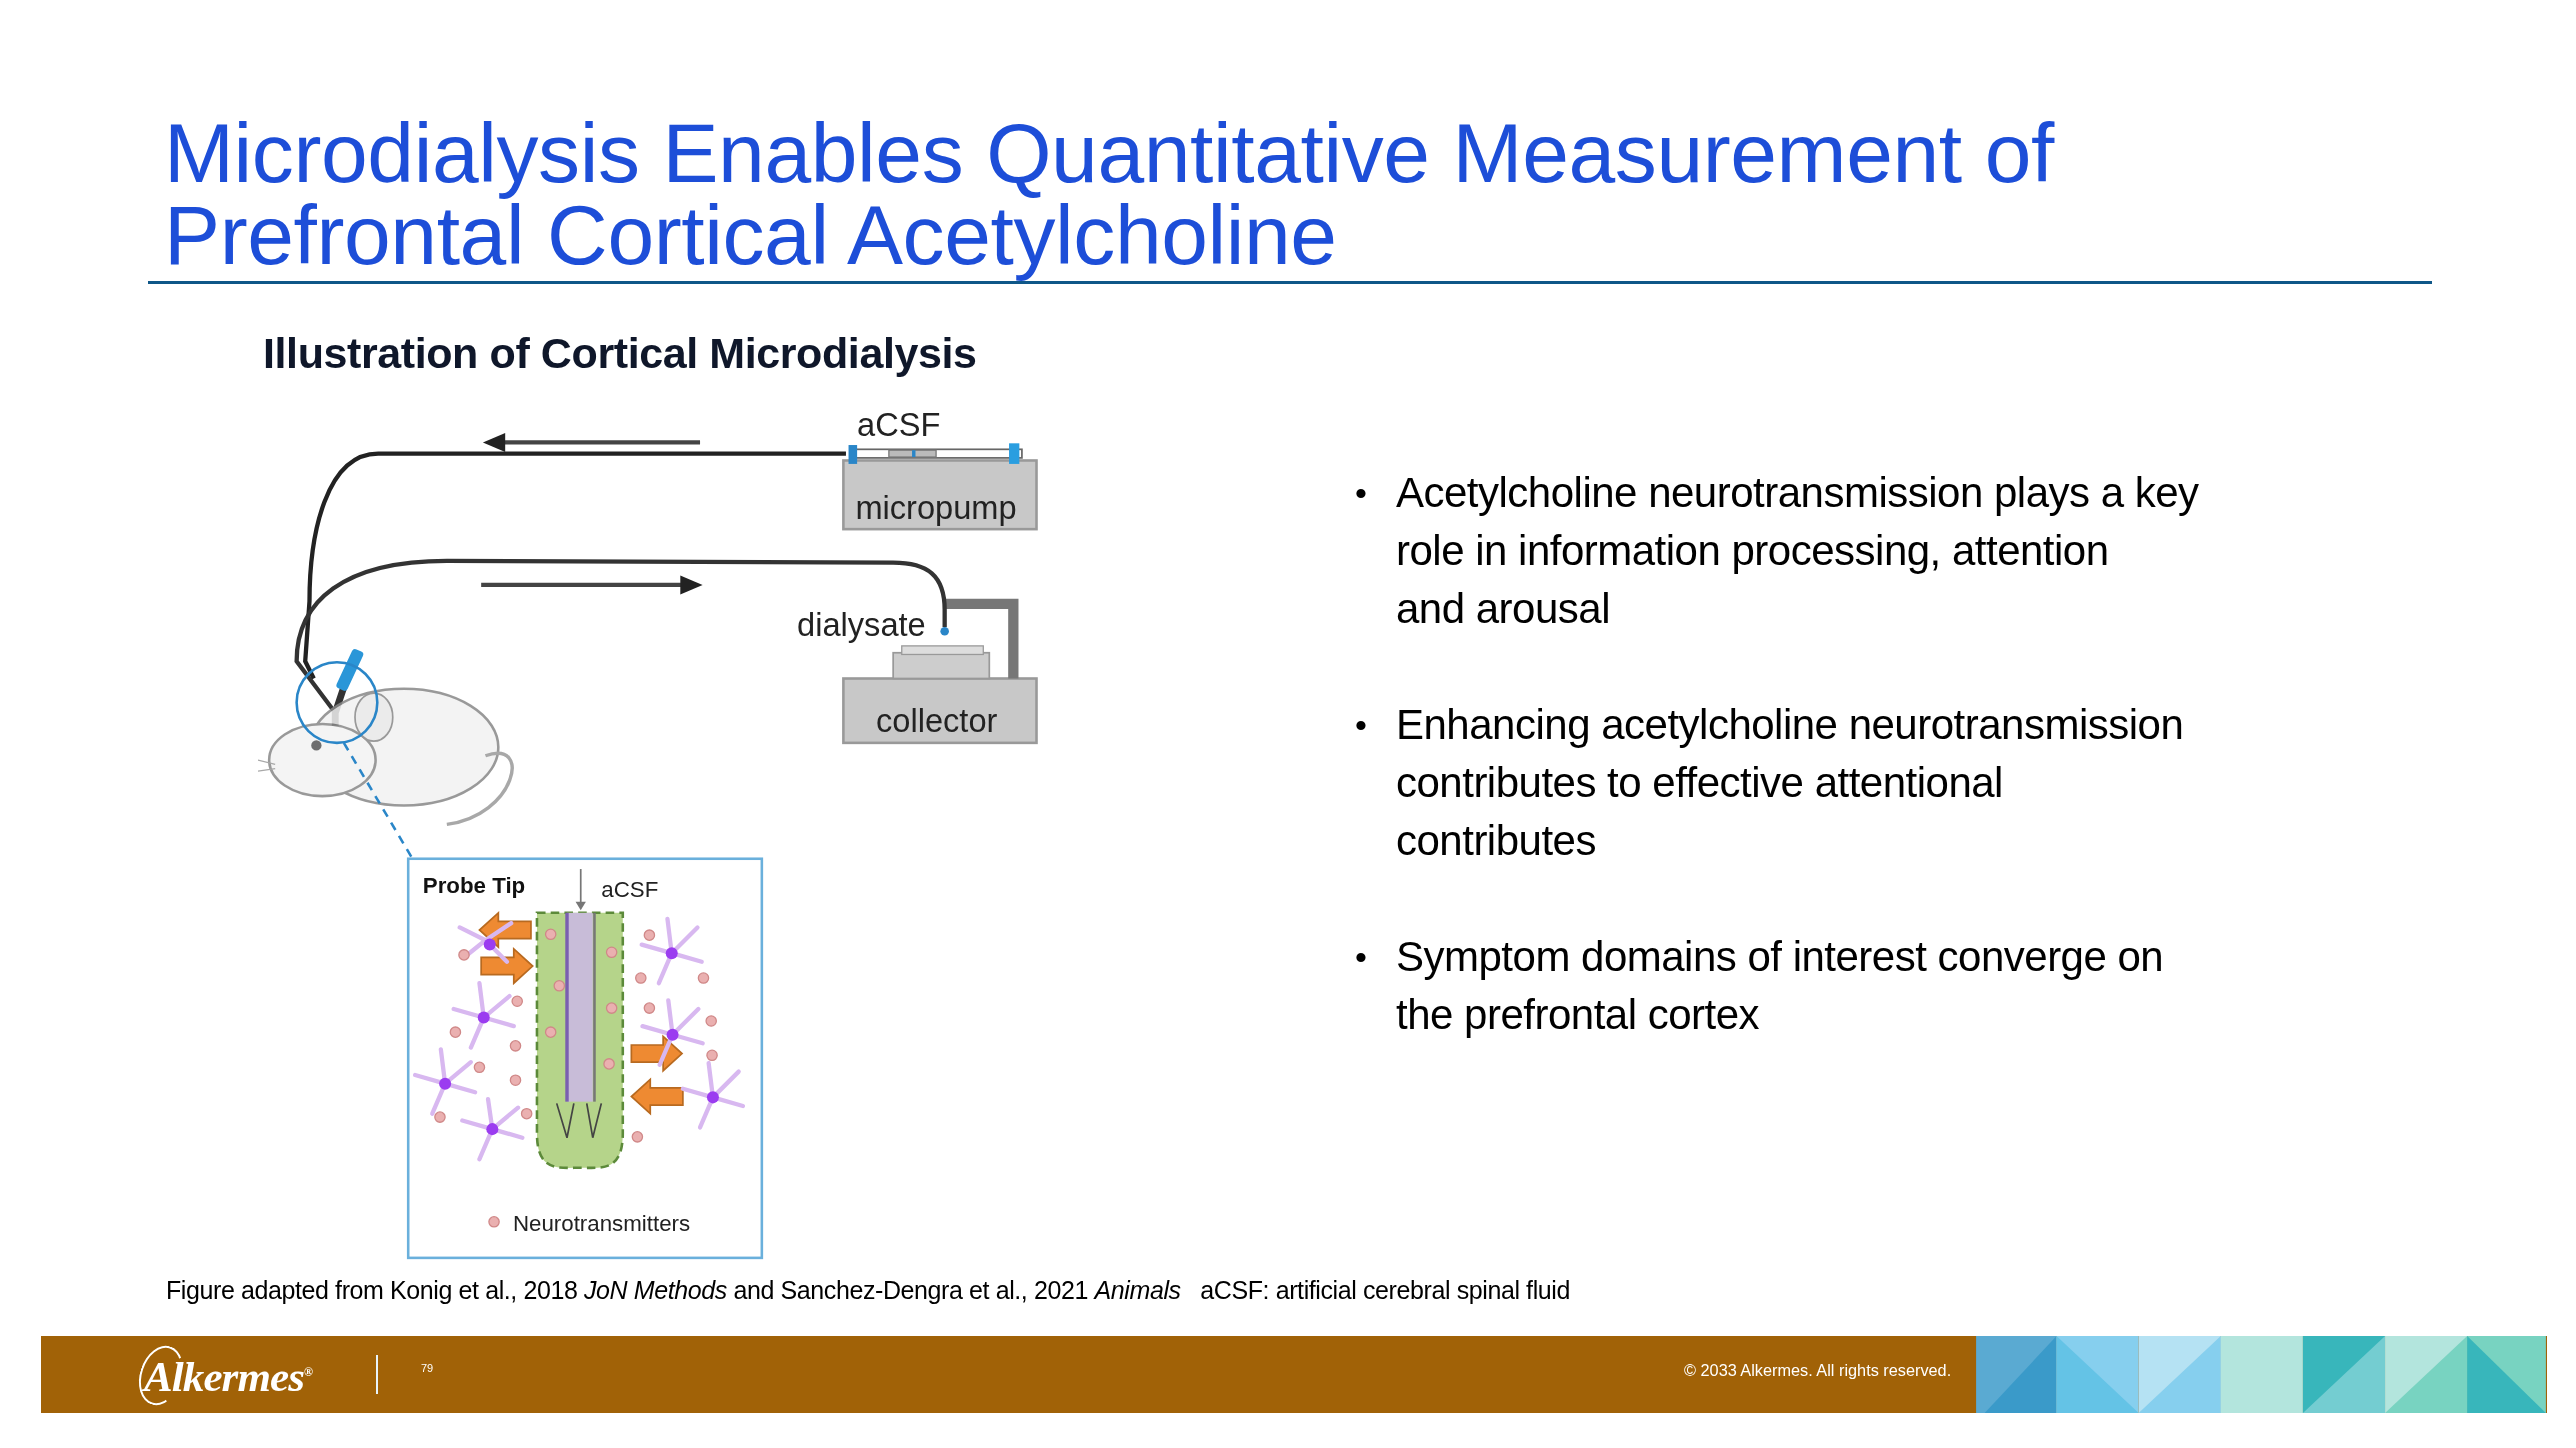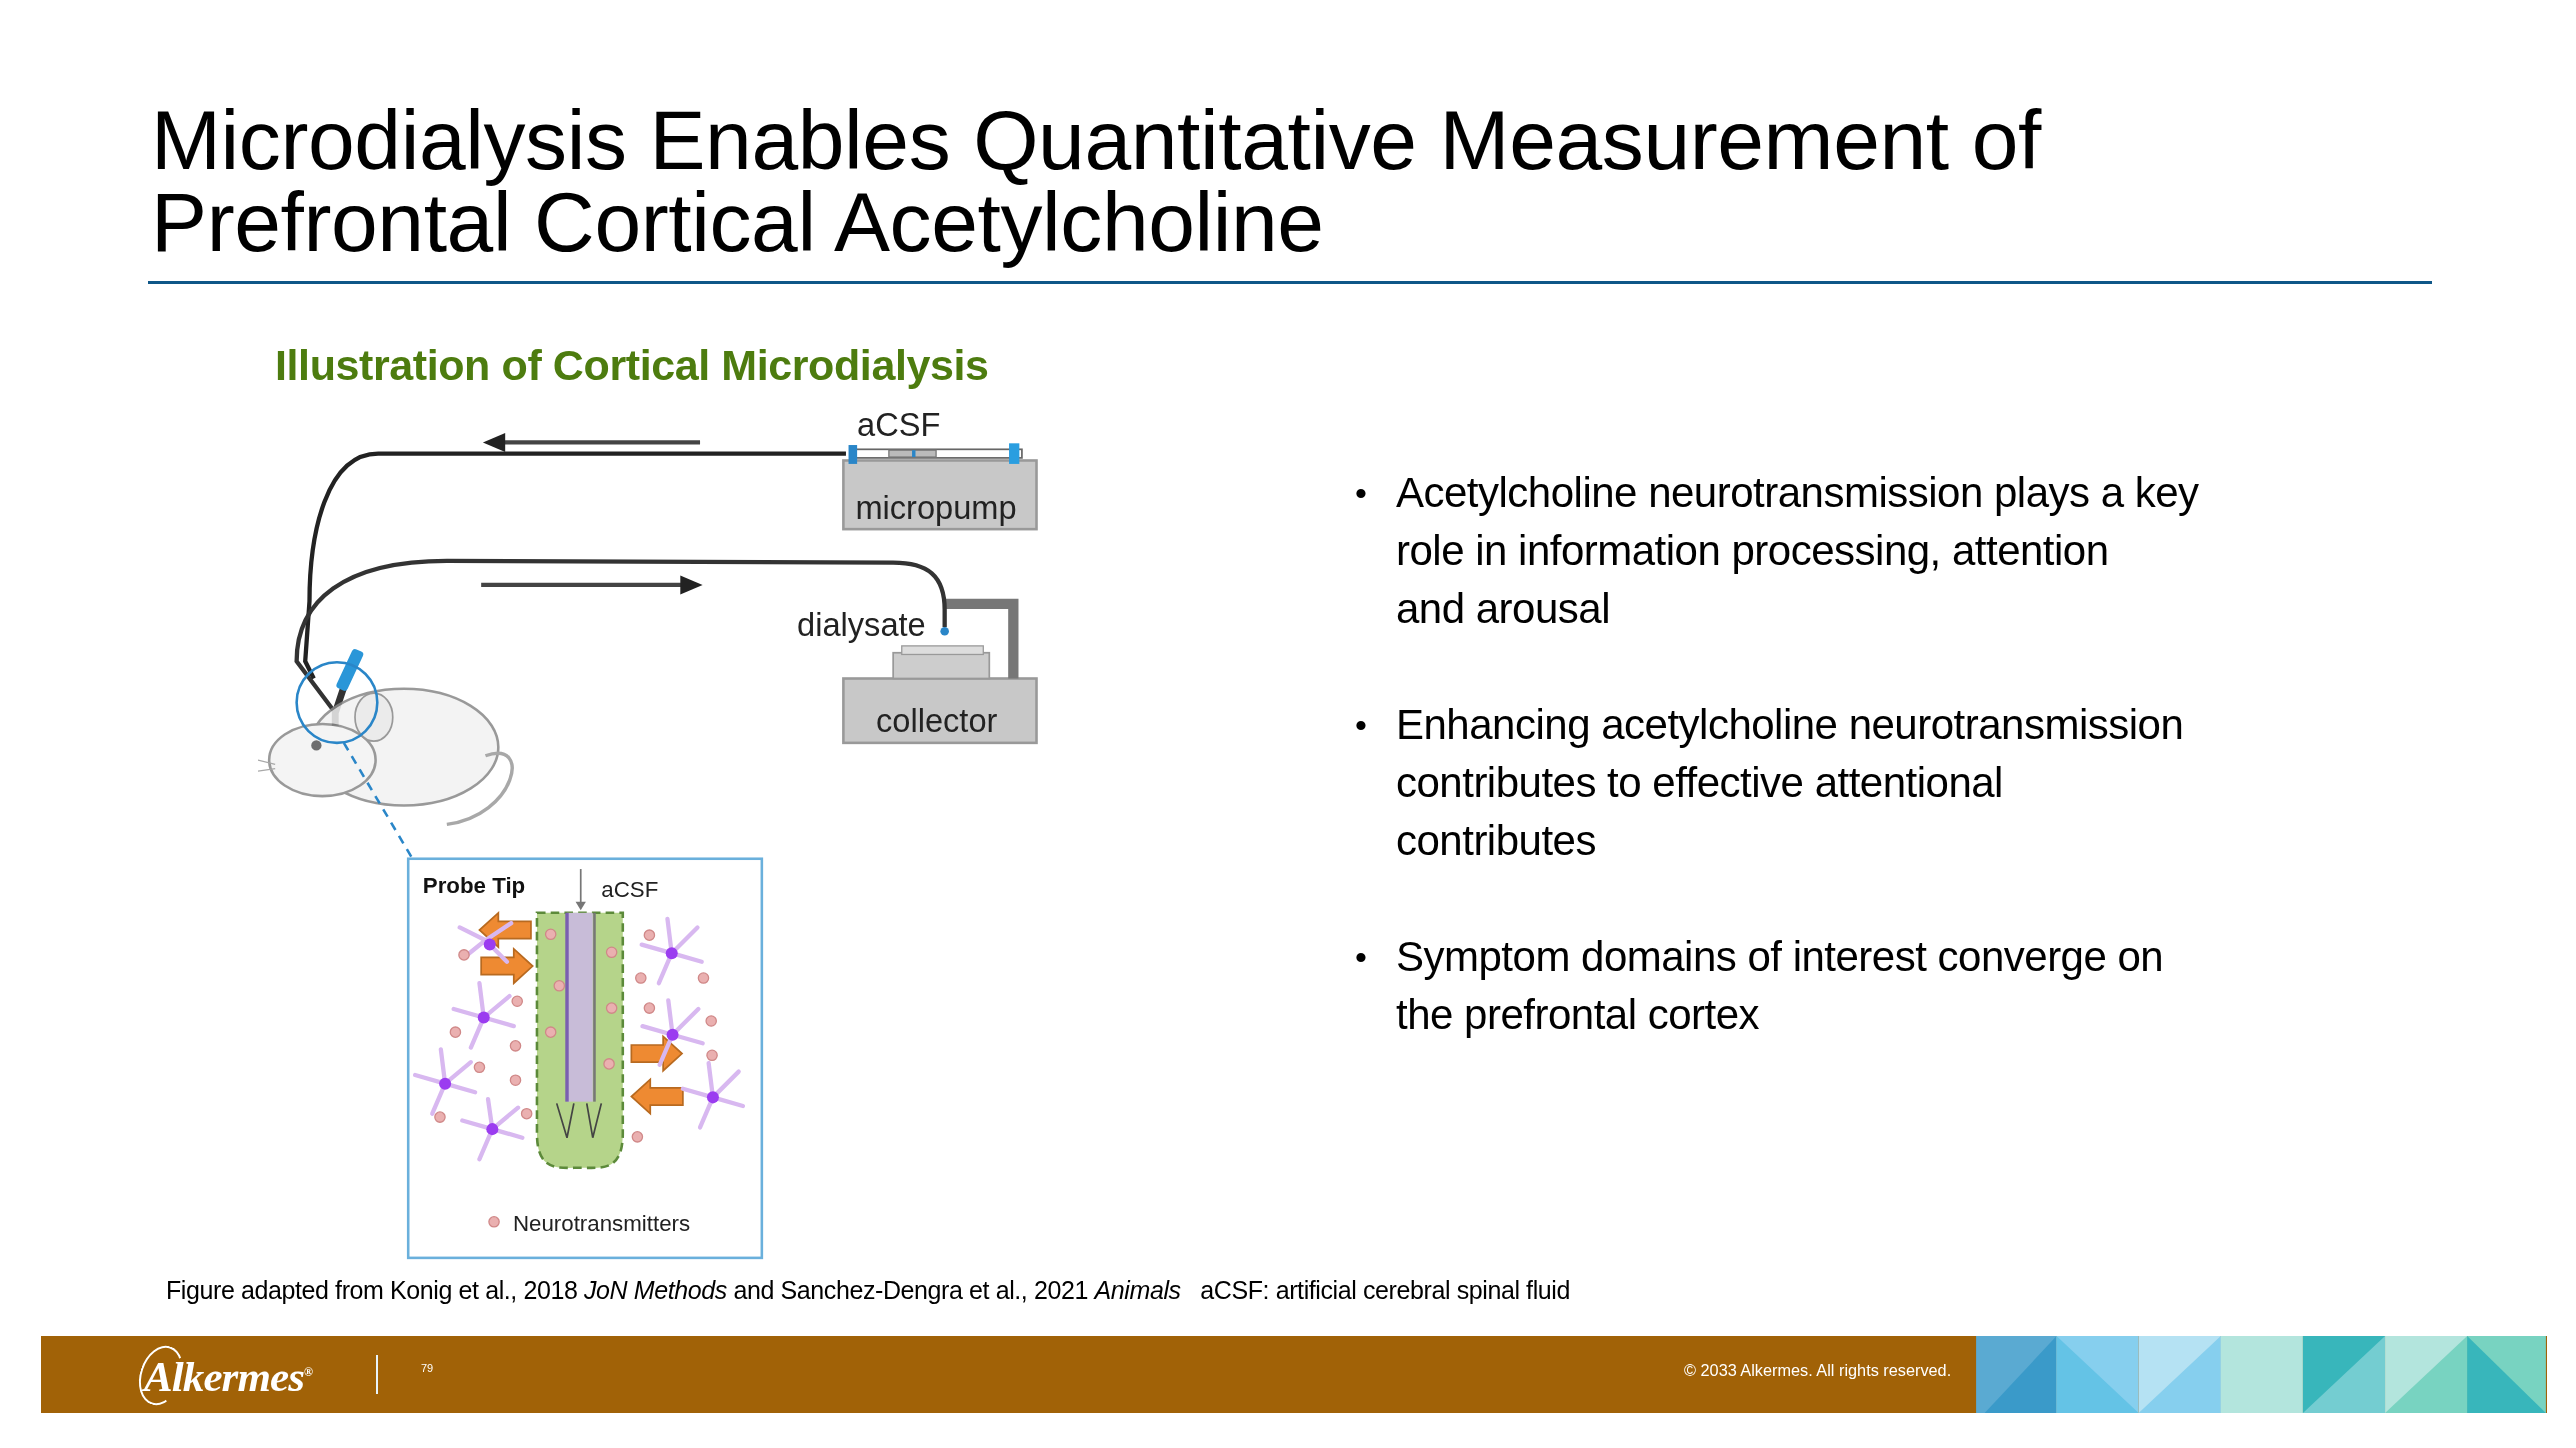--- a/index.html
+++ b/index.html
@@ -1,23 +1,23 @@
 <!DOCTYPE html>
 <html style="font-size:13.7px"><head>
 <meta charset="utf-8">
 <style>
   html, body { margin: 0; padding: 0; background: #ffffff; }
   body { width: 2576px; height: 1449px; position: relative; overflow: hidden;
          font-family: "Liberation Sans", "DejaVu Sans", sans-serif; }
   .title { position: absolute; left: 148px; top: 96px; width: 2284px;
-           color: #000000; font-size: 84px; line-height: 82px; font-weight: 400;
-           letter-spacing: -0.4px; margin: 3px; }
+           color: #1d4ed8; font-size: 84px; line-height: 82px; font-weight: 400;
+           letter-spacing: -0.4px; margin: 16px; }
   .title span { display: block; }
   .rule { position: absolute; left: 148px; top: 281px; width: 2284px; height: 3.4px; background: #0f5788; }
-  .subtitle { position: absolute; left: 259px; top: 325px; font-size: 43px; font-weight: 700; color: #4d7c0f; margin: 16px; letter-spacing: -0.4px; }
+  .subtitle { position: absolute; left: 259px; top: 325px; font-size: 43px; font-weight: 700; color: #0f172a; margin: 4px; letter-spacing: -0.4px; }
   .figure { position: absolute; left: 258px; top: 395px; width: 824px; height: 876px; }
   .bullets { position: absolute; left: 1355px; top: 464px; width: 987px; margin: 0; padding: 0; list-style: none; }
   .bullet { position: relative; padding-left: 41px; font-size: 42px; line-height: 58px; color: #000; margin-bottom: 58px; letter-spacing: -0.5px; }
   .bullet-dot { position: absolute; left: 0; top: 0; font-size: 34px; }
   .footnote { position: absolute; left: 166px; top: 1276px; font-size: 25px; color: #000; white-space: nowrap; letter-spacing: -0.4px; }
   .footnote i { font-style: italic; }
   .footer { position: absolute; left: 41px; top: 1336px; width: 2506px; height: 77px; background: #a16207; overflow: hidden; }
   .logo { position: absolute; left: 103px; top: 15.5px; color: #fff; font-family: "Liberation Serif", serif; font-style: italic; font-weight: 700; font-size: 43px; letter-spacing: -0.9px; }
   .logo-ring { position: absolute; left: 99px; top: 8.6px; width: 38px; height: 57px; border: 2.6px solid #fff; border-right-color: transparent; border-radius: 50%; transform: rotate(18deg); }
   .divider { position: absolute; left: 335px; top: 19px; width: 1.7px; height: 39px; background: #e8f3fa; }

